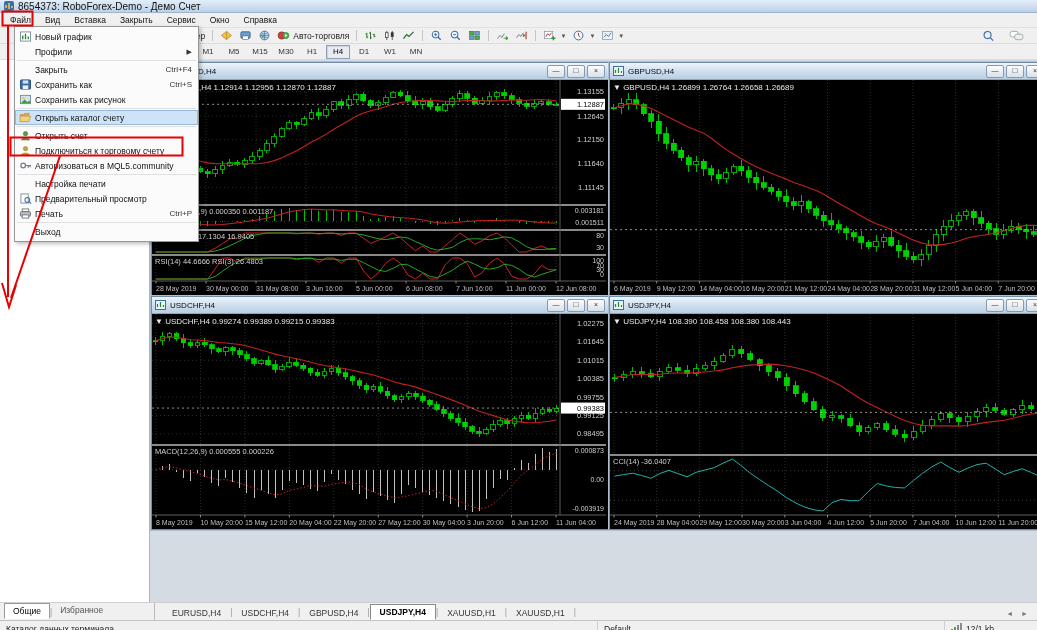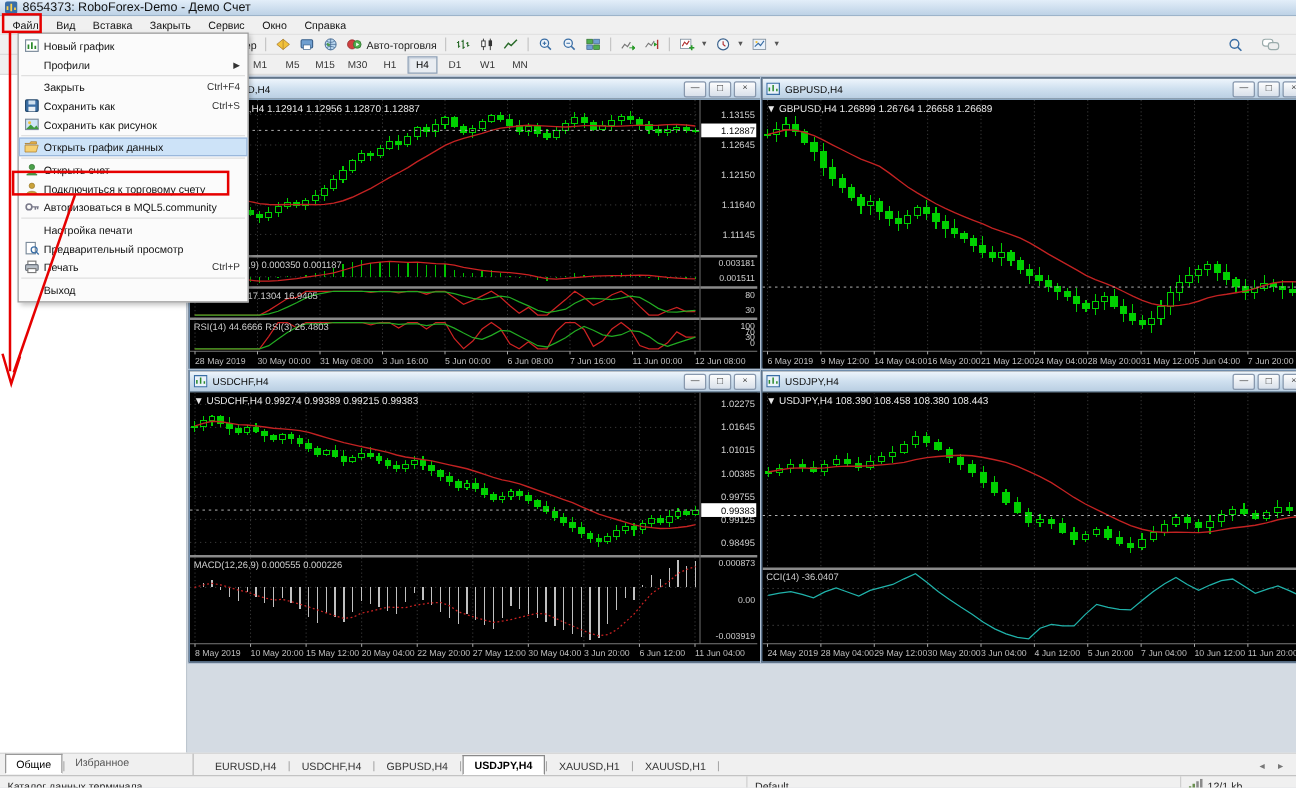--- a/index.html
+++ b/index.html
@@ -1210,21 +1210,21 @@
       <div class="fsep"></div>
       <div class="fitem hl">
         <span class="ficon">
           <span style="display: flex;">
             <svg width="13" height="11" viewBox="0 0 14 12">
               <path d="M1 3h4l1-1.5h5v2H1z" fill="#e8b44a" stroke="#a7792a" stroke-width=".6"></path>
               <path d="M1 4.5h11.5l-1.7 6H1z" fill="#f7d070" stroke="#a7792a" stroke-width=".6"></path>
             </svg>
           </span>
         </span>
-        <span class="flbl">Открыть график данных</span>
+        <span class="flbl">Открыть каталог счету</span>
       </div>
       <div class="fsep"></div>
       <div class="fitem">
         <span class="ficon">
           <span style="display: flex;">
             <svg width="13" height="11" viewBox="0 0 14 12">
               <circle cx="7" cy="4" r="2.4" fill="#49a049" stroke="#2d6b2d" stroke-width=".5"></circle>
               <path d="M2.5 11c.5-3 8.5-3 9 0z" fill="#49a049" stroke="#2d6b2d" stroke-width=".5"></path>
             </svg>
           </span>

